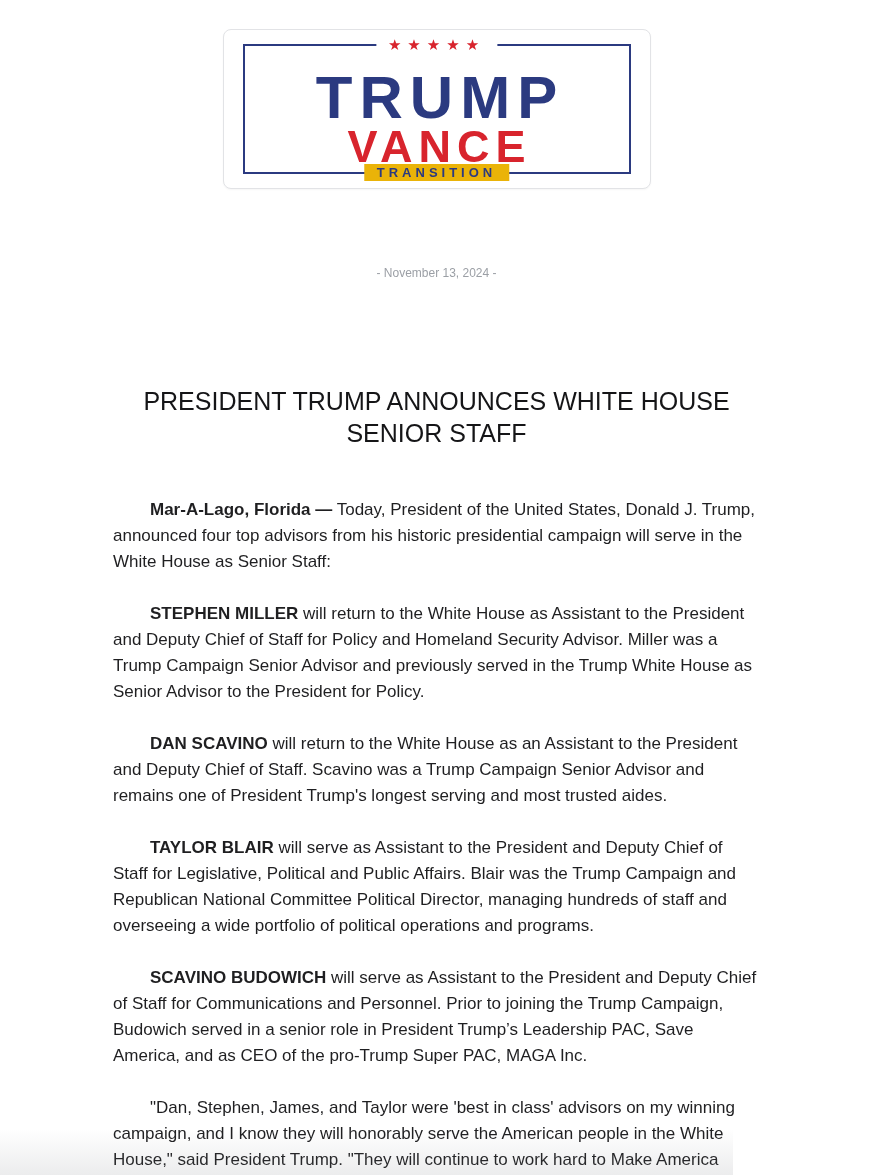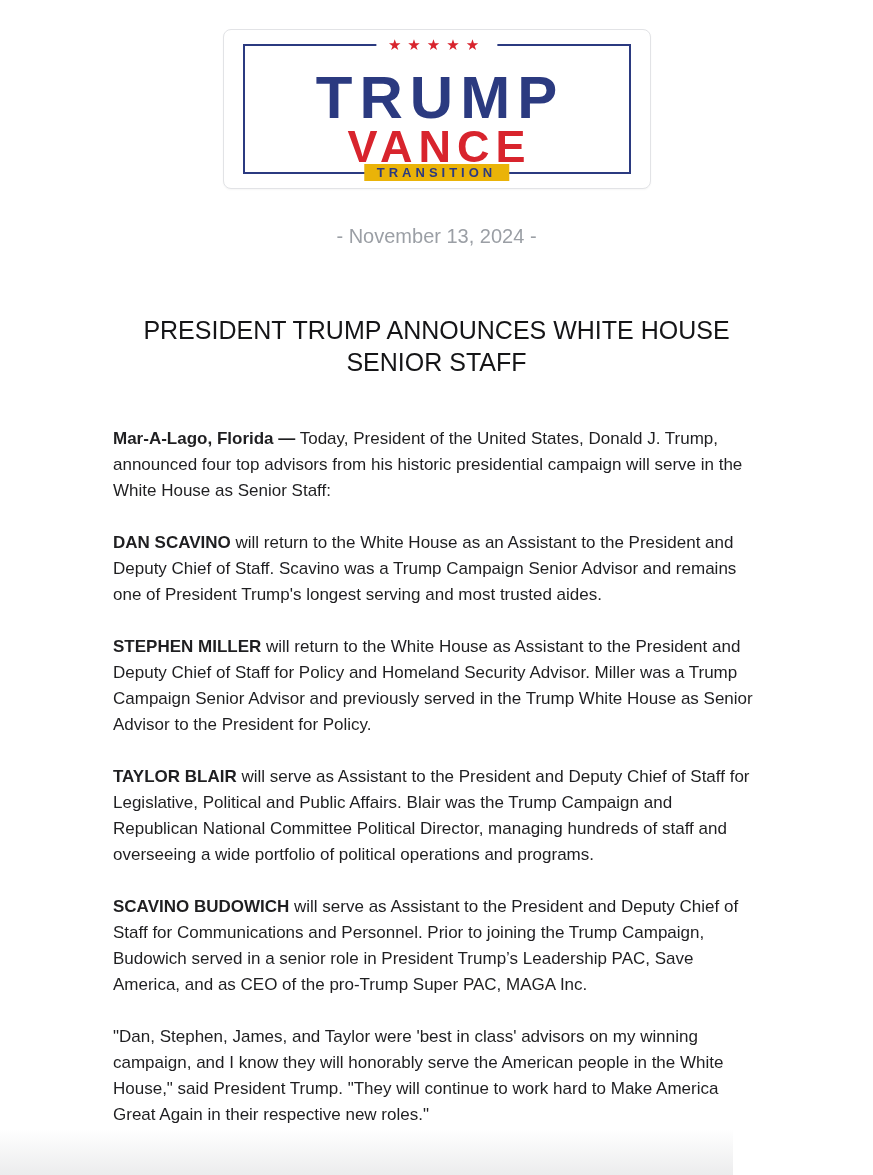--- a/index.html
+++ b/index.html
@@ -74,43 +74,43 @@
     color: var(--navy);
     font-weight: bold;
     font-size: 13px;
     letter-spacing: 4px;
     line-height: 17px;
     white-space: nowrap;
   }
 
   
   .date-line {
-    margin-top: 35px;
+    margin-top: 72px;
     text-align: center;
     color: #9b9fa5;
-    font-size: 20px;
+    font-size: 12px;
     line-height: 24px;
   }
   .headline {
-    margin: 66px auto 0 auto;
+    margin: 100px auto 0 auto;
     width: 647px;
     text-align: center;
     color: #151517;
     font-size: 25px;
     font-weight: normal;
     line-height: 32px;
   }
   .article {
     width: 647px;
     margin: 48px auto 0 auto;
     font-size: 17px;
     line-height: 26px;
   }
   .article p { margin-bottom: 26px; }
-  .article p strong { font-weight: bold; }
+  .article p strong { font-weight: bold; margin-left: 37px; }
 
   
   .bottom-fade {
     position: absolute;
     left: 0; right: 140px; bottom: 0;
     height: 46px;
     background: linear-gradient(to top, rgba(120,122,128,0.14), rgba(120,122,128,0));
     pointer-events: none;
   }
 
@@ -127,20 +127,20 @@
     <div class="logo-transition">TRANSITION</div>
   </div>
 </div>
 
 <div class="date-line">- November 13, 2024 -</div>
 
 <h1 class="headline">PRESIDENT TRUMP ANNOUNCES WHITE HOUSE SENIOR STAFF</h1>
 
 <div class="article">
   <p><strong>Mar-A-Lago, Florida —</strong><span> Today, President of the United States, Donald J. Trump, announced four top advisors from his historic presidential campaign will serve in the White House as Senior Staff:</span></p>
+  <p><strong>STEPHEN MILLER</strong><span> will return to the White House as Assistant to the President and Deputy Chief of Staff for Policy and Homeland Security Advisor. Miller was a Trump Campaign Senior Advisor and previously served in the Trump White House as Senior Advisor to the President for Policy.</span></p>
   <p><strong>DAN SCAVINO</strong><span> will return to the White House as an Assistant to the President and Deputy Chief of Staff. Scavino was a Trump Campaign Senior Advisor and remains one of President Trump's longest serving and most trusted aides.</span></p>
-  <p><strong>STEPHEN MILLER</strong><span> will return to the White House as Assistant to the President and Deputy Chief of Staff for Policy and Homeland Security Advisor. Miller was a Trump Campaign Senior Advisor and previously served in the Trump White House as Senior Advisor to the President for Policy.</span></p>
   <p><strong>TAYLOR BLAIR</strong><span> will serve as Assistant to the President and Deputy Chief of Staff for Legislative, Political and Public Affairs. Blair was the Trump Campaign and Republican National Committee Political Director, managing hundreds of staff and overseeing a wide portfolio of political operations and programs.</span></p>
   <p><strong>SCAVINO BUDOWICH</strong><span> will serve as Assistant to the President and Deputy Chief of Staff for Communications and Personnel. Prior to joining the Trump Campaign, Budowich served in a senior role in President Trump’s Leadership PAC, Save America, and as CEO of the pro-Trump Super PAC, MAGA Inc.</span></p>
   <p><strong></strong><span>"Dan, Stephen, James, and Taylor were 'best in class' advisors on my winning campaign, and I know they will honorably serve the American people in the White House," said President Trump. "They will continue to work hard to Make America Great Again in their respective new roles."</span></p>
 </div>
 
 <div class="bottom-fade"></div>
 
 </body></html>

